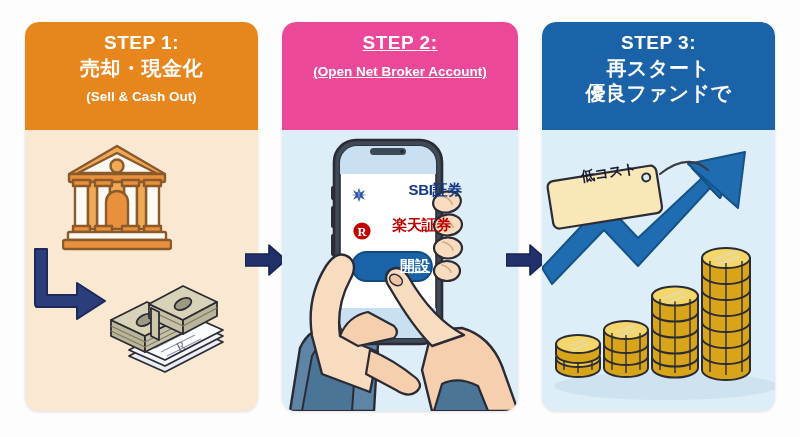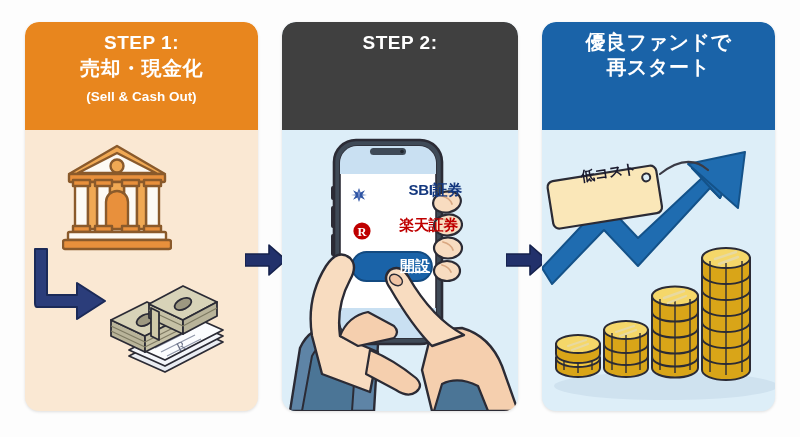--- a/index.html
+++ b/index.html
@@ -26,21 +26,21 @@
 
   .panel-header {
     position: relative;
     width: 100%;
     padding: 8px 6px 9px;
     text-align: center;
     color: #ffffff;
     border-radius: 14px 14px 0 0;
   }
   #panel-1 .panel-header { background: #e8861e; height: 108px; }
-  #panel-2 .panel-header { background: #404040; height: 108px; }
+  #panel-2 .panel-header { background: #ec4899; height: 108px; text-decoration: underline; }
   #panel-3 .panel-header { background: #1a63a8; height: 108px; }
 
   .step-label {
     font-size: 19px; font-weight: bold; letter-spacing: .5px;
     line-height: 26px;
   }
   .step-title {
     font-size: 20px; font-weight: bold; line-height: 25px;
     letter-spacing: .5px;
     text-align: center;
@@ -61,21 +61,21 @@
   #elbow-arrow { position: absolute; left: 8px; top: 115px; }
   #cash-stack { position: absolute; left: 68px; top: 130px; }
 
   
   #phone-scene { position: absolute; left: 0; top: 0; }
   .screen-text {
     position: absolute; text-align: right;
     font-weight: bold; white-space: nowrap;
   }
   #sbi-label  { left: 70px;  top: 51px; width: 110px; font-size: 15px; color: #14387f; letter-spacing: -.3px; }
-  #rakuten-label { left: 66px; top: 86px; width: 110px; font-size: 15px; color: #bf0000; letter-spacing: -.3px; }
+  #rakuten-label { left: 59px; top: 86px; width: 110px; font-size: 15px; color: #bf0000; letter-spacing: -.3px; }
   #open-btn-label { left: 72px; top: 127px; width: 76px; font-size: 15px; color: #ffffff; text-decoration: underline; }
 
   
   #growth-scene { position: absolute; left: 0; top: 0; }
   #cost-tag-label {
     position: absolute; left: 21px; top: 34px;
     width: 92px; text-align: center;
     font-size: 14px; font-weight: bold; color: #1a1a2e;
     transform: rotate(-9deg);
     white-space: nowrap;
@@ -164,20 +164,21 @@
     </div>
   </div>
 
   <svg id="arrow-1-2" class="connector" width="42" height="34" viewBox="0 0 42 34">
     <path d="M0 11 H24 V2 L41 17 L24 32 V23 H0 z" fill="#22316b" stroke="#16224d" stroke-width="1.6" stroke-linejoin="round"></path>
   </svg>
 
   <div id="panel-2" class="panel">
     <div class="panel-header">
       <div class="step-label">STEP 2:</div>
+      <div class="step-sub">(Open Net Broker Account)</div>
     </div>
     <div class="panel-body">
 
       <svg id="phone-scene" width="236" height="281" viewBox="0 0 236 281">
 
         <path d="M8 281 L18 218 Q28 196 52 196 L96 214 L92 281 z" fill="#5e84a6" stroke="#2b2b35" stroke-width="2.4" stroke-linejoin="round"></path>
         <path d="M20 281 L30 226 Q40 208 58 210 L74 224 L70 281 z" fill="#4b7596" stroke="#2b2b35" stroke-width="2" stroke-linejoin="round"></path>
 
         <rect x="52" y="10" width="108" height="204" rx="22" ry="22" fill="#3f4a57" stroke="#2b2b35" stroke-width="2.6"></rect>
         <rect x="58" y="16" width="96" height="192" rx="17" ry="17" fill="#ffffff" stroke="#2b2b35" stroke-width="1.6"></rect>
@@ -237,22 +238,23 @@
       <div id="open-btn-label" class="screen-text">開設</div>
     </div>
   </div>
 
   <svg id="arrow-2-3" class="connector" width="42" height="34" viewBox="0 0 42 34">
     <path d="M0 11 H24 V2 L41 17 L24 32 V23 H0 z" fill="#22316b" stroke="#16224d" stroke-width="1.6" stroke-linejoin="round"></path>
   </svg>
 
   <div id="panel-3" class="panel">
     <div class="panel-header">
+      <div class="step-label">STEP 3:</div>
+      <div class="step-title">再スタート</div>
       <div class="step-title">優良ファンドで</div>
-      <div class="step-title">再スタート</div>
     </div>
     <div class="panel-body">
 
       <svg id="growth-scene" width="233" height="281" viewBox="0 0 233 281">
 
         <g fill="#1f6cb0" stroke="#145289" stroke-width="2" stroke-linejoin="round">
           <path d="M10 154 L62 100 L96 136 L168 58 L178 68 L196 28 L150 38 L160 48 L96 108 L62 72 L0 138 z"></path>
           <path d="M150 38 L196 28 L178 68 z"></path>
         </g>
 

